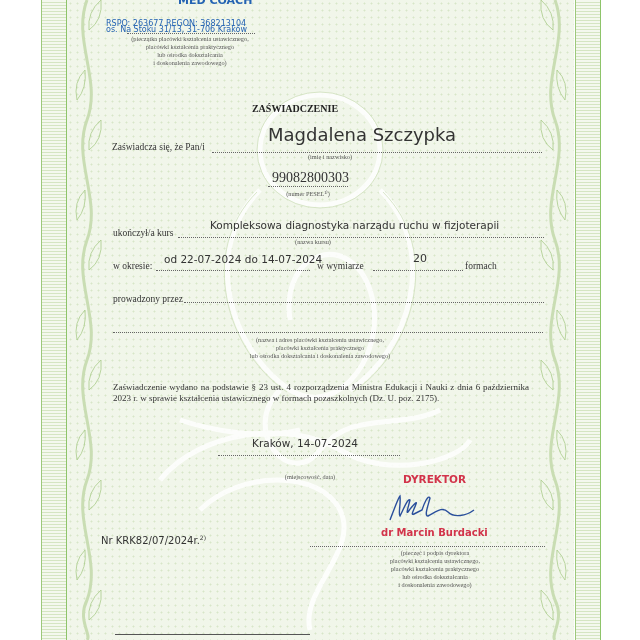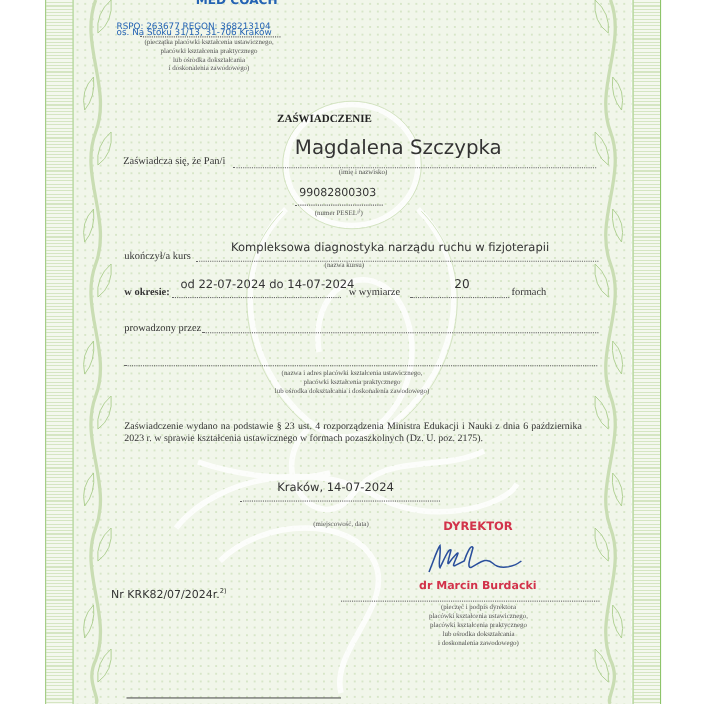--- a/index.html
+++ b/index.html
@@ -115,30 +115,30 @@
     <div>lub ośrodka dokształcania</div>
     <div>i doskonalenia zawodowego)</div>
   </div>
 
   <div class="abs heading" style="left:220px; top:86px; width:150px;">ZAŚWIADCZENIE</div>
 
   <div class="abs label" style="left:112px; top:142px;text-align:center;">Zaświadcza się, że Pan/i</div>
   <div class="abs dots" style="left:212px; top:152px; width:330px;"></div>
   <div class="abs fill" style="left:268px; top:124px; font-size:18px;">Magdalena Szczypka</div>
   <div class="abs small-note" style="left:280px; top:153px; width:100px;">(imię i nazwisko)</div>
-  <div class="abs fill" style="left:272px; top:170px; font-size:10px;">99082800303</div>
+  <div class="abs fill" style="left:272px; top:170px; font-size:14px;font-family:Liberation Serif, serif;">99082800303</div>
   <div class="abs dots" style="left:268px; top:186px; width:80px;"></div>
   <div class="abs small-note" style="left:268px; top:190px; width:80px;">(numer PESEL¹⁾)</div>
 
   <div class="abs label" style="left:113px; top:228px;">ukończył/a kurs</div>
   <div class="abs dots" style="left:178px; top:237px; width:366px;"></div>
   <div class="abs fill" style="left:210px; top:219px; font-size:10.5px;">Kompleksowa diagnostyka narządu ruchu w fizjoterapii</div>
   <div class="abs small-note" style="left:283px; top:238px; width:60px;">(nazwa kursu)</div>
 
-  <div class="abs label" style="left:113px; top:261px;font-weight:bold;">w okresie:</div>
+  <div class="abs label" style="left:113px; top:261px;">w okresie:</div>
   <div class="abs dots" style="left:156px; top:270px; width:154px;"></div>
   <div class="abs fill" style="left:164px; top:253px; font-size:10.5px;">od 22-07-2024 do 14-07-2024</div>
   <div class="abs label" style="left:317px; top:261px;">w wymiarze</div>
   <div class="abs dots" style="left:373px; top:270px; width:90px;"></div>
   <div class="abs fill" style="left:413px; top:252px; font-size:11px;">20</div>
   <div class="abs label" style="left:465px; top:261px;">formach</div>
 
   <div class="abs label" style="left:113px; top:294px;">prowadzony przez</div>
   <div class="abs dots" style="left:184px; top:302px; width:360px;"></div>
   <div class="abs dots" style="left:113px; top:332px; width:430px;"></div>

